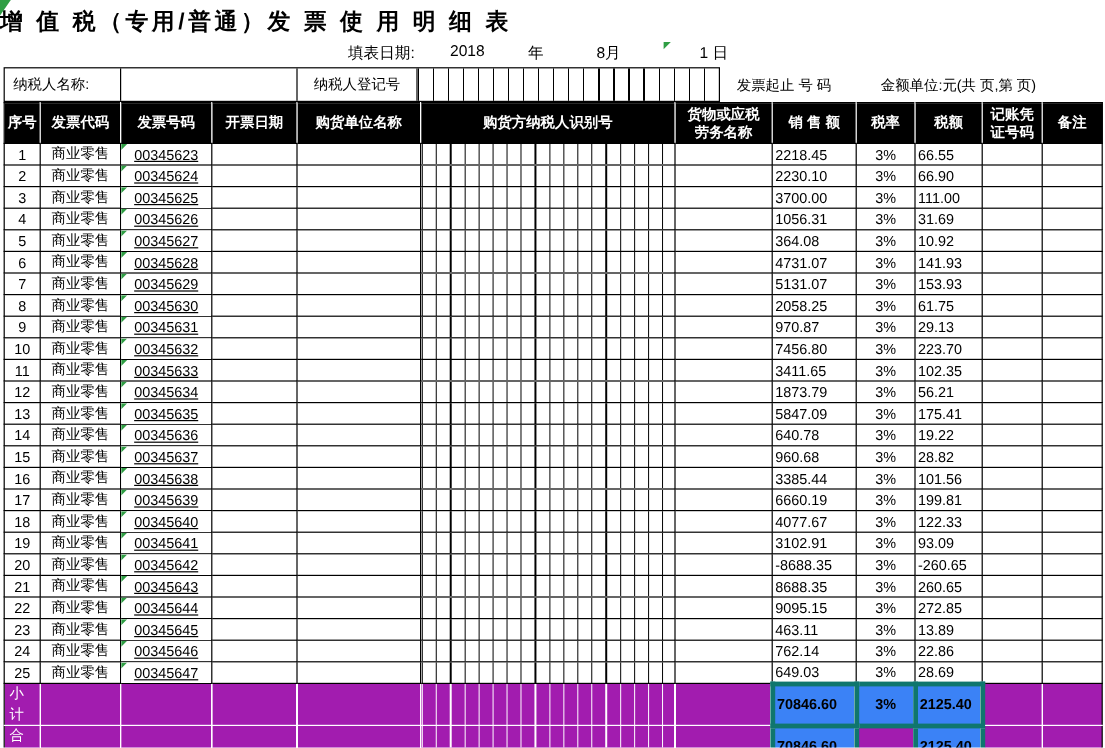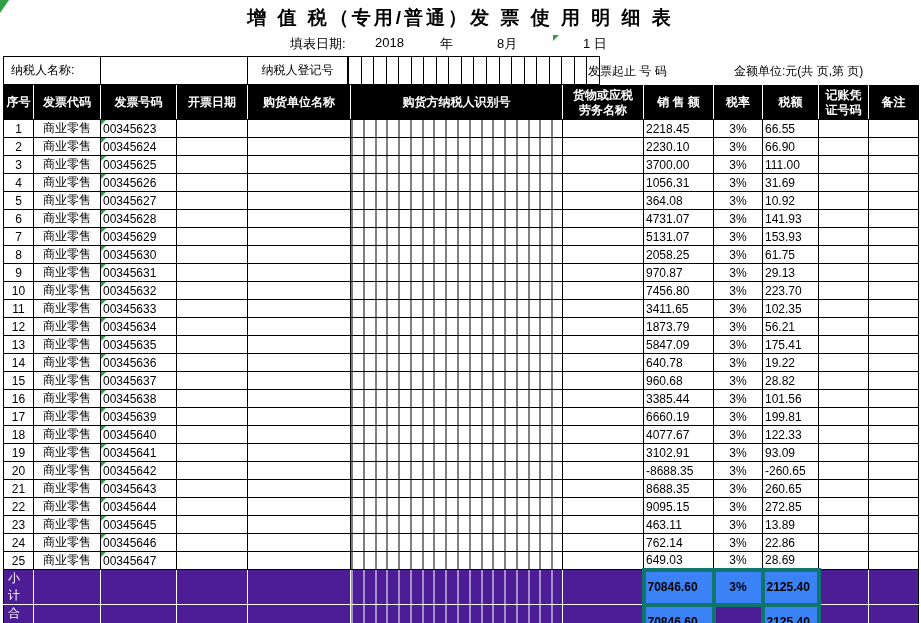--- a/index.html
+++ b/index.html
@@ -11,21 +11,21 @@
   #sheet { position: relative; width: 921px; height: 623px; }
 
   
   .corner-tri {
     position: absolute; top: 0; left: 0; width: 0; height: 0;
     border-top: 13px solid #2f9e44; border-right: 9px solid transparent;
   }
 
   
   .title {
-    padding-top: 5px; height: 30px; text-align: center;
+    padding-top: 5px; height: 30px; 
     font-size: 19px; font-weight: bold; letter-spacing: 3px;
   }
 
   
   .date-row { position: relative; height: 26px; font-size: 13px; }
   .date-row span { position: absolute; top: 5px; }
   .d-label { left: 290px; }
   .d-year  { left: 375px; }
   .d-yunit { left: 440px; }
   .d-month { left: 497px; }
@@ -39,51 +39,51 @@
   .info-row { position: relative; margin-left: 3px; width: 915px; height: 29px; font-size: 12px; }
   .info-grid { position: absolute; left: 0; top: 0; height: 29px; width: 597px;
                display: flex; border: 1px solid #000; }
   .info-cell { height: 100%; border-right: 1px solid #000; display: flex; align-items: center; }
   .ic-name  { width: 97px;  padding-left: 7px; }
   .ic-blank { width: 147px; }
   .ic-reg   { width: 100px; justify-content: center; }
   .ic-boxes { width: 251px; border-right: none;
     background-image: repeating-linear-gradient(to right, #000 0, #000 1px, transparent 1px, transparent 12.55px);
   }
-  .info-range { position: absolute; left: 585px; top: 7px; text-align: right; }
+  .info-range { position: absolute; left: 611px; top: 7px; text-align: right; }
   .info-unit  { position: absolute; left: 731px; top: 7px; }
 
   
   table { border-collapse: collapse; table-layout: fixed; margin-left: 3px;
           width: 915px; font-size: 12px; }
   th {
     background: #000; color: #fff; border: 1px solid #fff;
     font-size: 12px; font-weight: bold; height: 34px;
     white-space: pre-line; line-height: 1.25; text-align: center; padding: 0;
   }
   thead th { border-top-color: #000; border-bottom-color: #000; }
   th:first-child { border-left-color: #000; }
   th:last-child  { border-right-color: #000; margin-top: 48px; }
   td { border: 1px solid #000; height: 17px; padding: 0 2px; overflow: hidden; }
   tbody td { background: #fff; }
   .c-no   { text-align: center; }
   .c-code { text-align: center; }
-  .c-num  { position: relative; }
+  .c-num  { text-align: center; position: relative; text-decoration: underline; }
   .c-id   {
     background-image: repeating-linear-gradient(to right, #000 0, #000 1px, transparent 1px, transparent 11.78px);
   }
   .num   { text-align: left; padding-right: 10px; }
   .c-rate { text-align: center; }
   .tri {
     position: absolute; top: 0; left: 0; width: 0; height: 0;
     border-top: 5px solid #2f9e44; border-right: 5px solid transparent;
   }
 
   
-  .sum-row td { background: #4c1d95; color: #fff; border: 1px solid #fff; }
+  .sum-row td { background: #a21caf; color: #fff; border: 1px solid #fff; }
   .sum-row td:first-child { border-left-color: #000; text-align: left; padding-left: 4px; }
   .sum-row td:last-child  { border-right-color: #000; }
   .sum-row td.white { background: #3b82f6; color: #000; border: 4px solid #0f766e; font-weight: bold; }
   .sum-row .sum-id {
     background-image: repeating-linear-gradient(to right, #fff 0, #fff 1px, transparent 1px, transparent 11.78px);
   }
   .total-row td { height: 18px; }
 </style>
 </head>
 <body>

